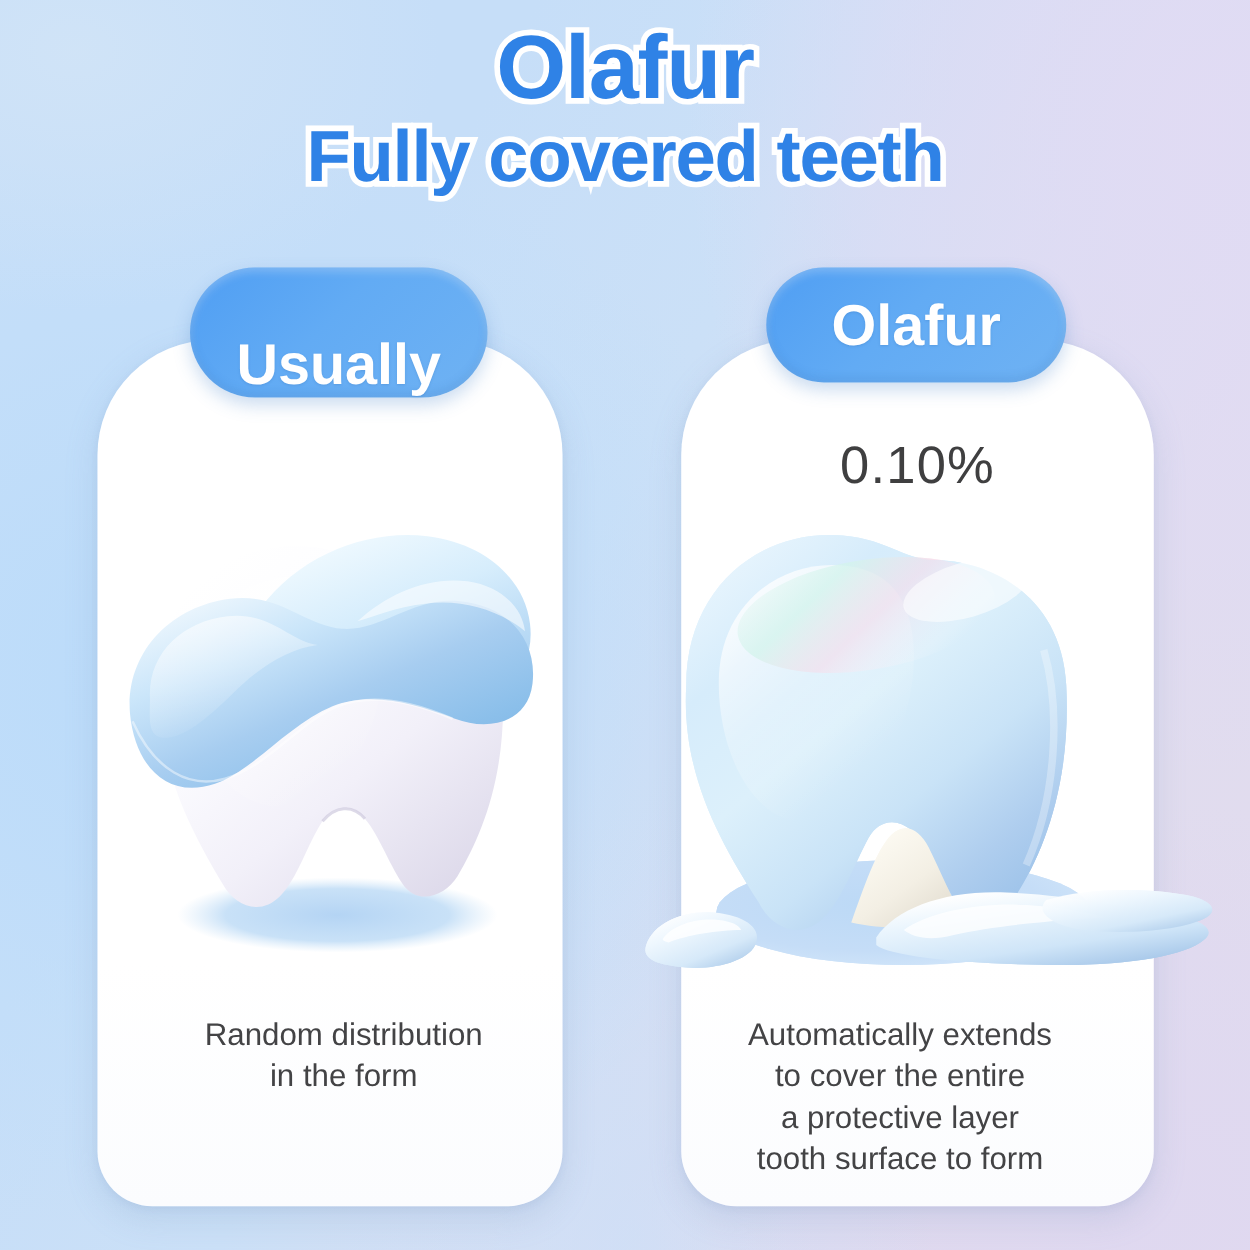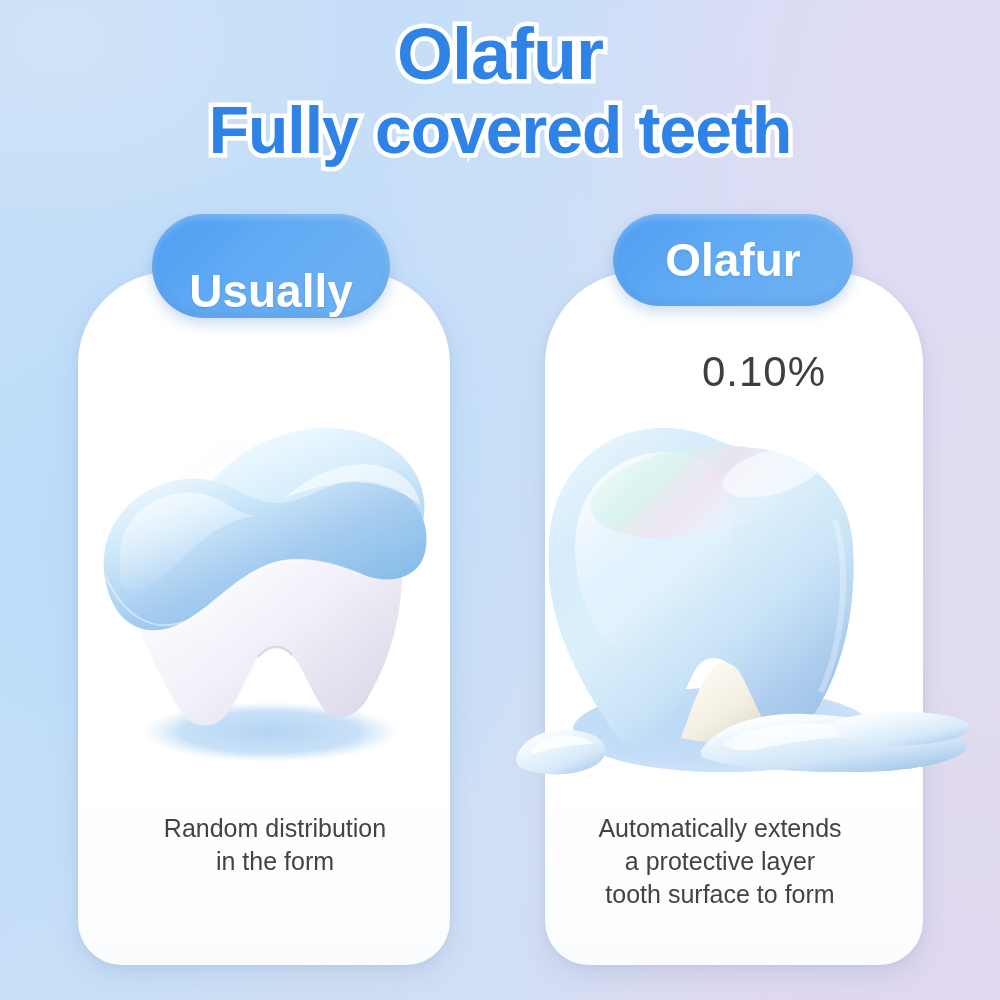--- a/index.html
+++ b/index.html
@@ -50,21 +50,21 @@
     display:block;
     font-weight:bold;
     color:#2f82e6;
     letter-spacing:-1px;
     line-height:.97;
     -webkit-text-stroke:9px #ffffff;
     paint-order:stroke fill;
     text-shadow:0 0 2px rgba(255,255,255,.9);
   }
   .title-line.l1{font-size:72px;}
-  .title-line.l2{font-size:66px;margin-top:8px;}
+  .title-line.l2{font-size:58px;margin-top:8px;}
 
   
   .card{
     position:absolute;
     background:linear-gradient(180deg,#ffffff 0%,#ffffff 72%,#fbfcfe 100%);
     border-radius:92px 92px 44px 44px;
     box-shadow:0 10px 26px rgba(120,150,190,.20),
                0 2px 6px rgba(120,150,190,.12);
     z-index:10;
   }
@@ -85,21 +85,20 @@
   }
   #badge-usually{left:152px;top:214px;width:238px;height:104px;font-size:46px;align-items:flex-end;}
   #badge-olafur{left:613px;top:214px;width:240px;height:92px;font-size:46px;}
 
   
   #percent{
     position:absolute;left:545px;top:348px;width:378px;
     text-align:center;z-index:25;
     font-size:42px;color:#3f3f40;letter-spacing:1px;
     font-weight:300;
-    margin-left:30px;
   }
 
   
   .illus{position:absolute;z-index:20;pointer-events:none;}
   #illus-left{left:90px;top:395px;width:350px;height:380px;}
   #illus-right{left:505px;top:400px;width:470px;height:430px;}
 
   
   .caption{
     position:absolute;z-index:25;text-align:center;
@@ -316,17 +315,18 @@
   <div class="badge" id="badge-olafur">
     <span>Olafur</span>
   </div>
 
   <div class="caption" id="caption-left">
     <div>Random distribution</div>
     <div>in the form</div>
   </div>
   <div class="caption" id="caption-right">
     <div>Automatically extends</div>
+    <div>to cover the entire</div>
     <div>a protective layer</div>
     <div>tooth surface to form</div>
   </div>
 
 </div>
 
 </body></html>

